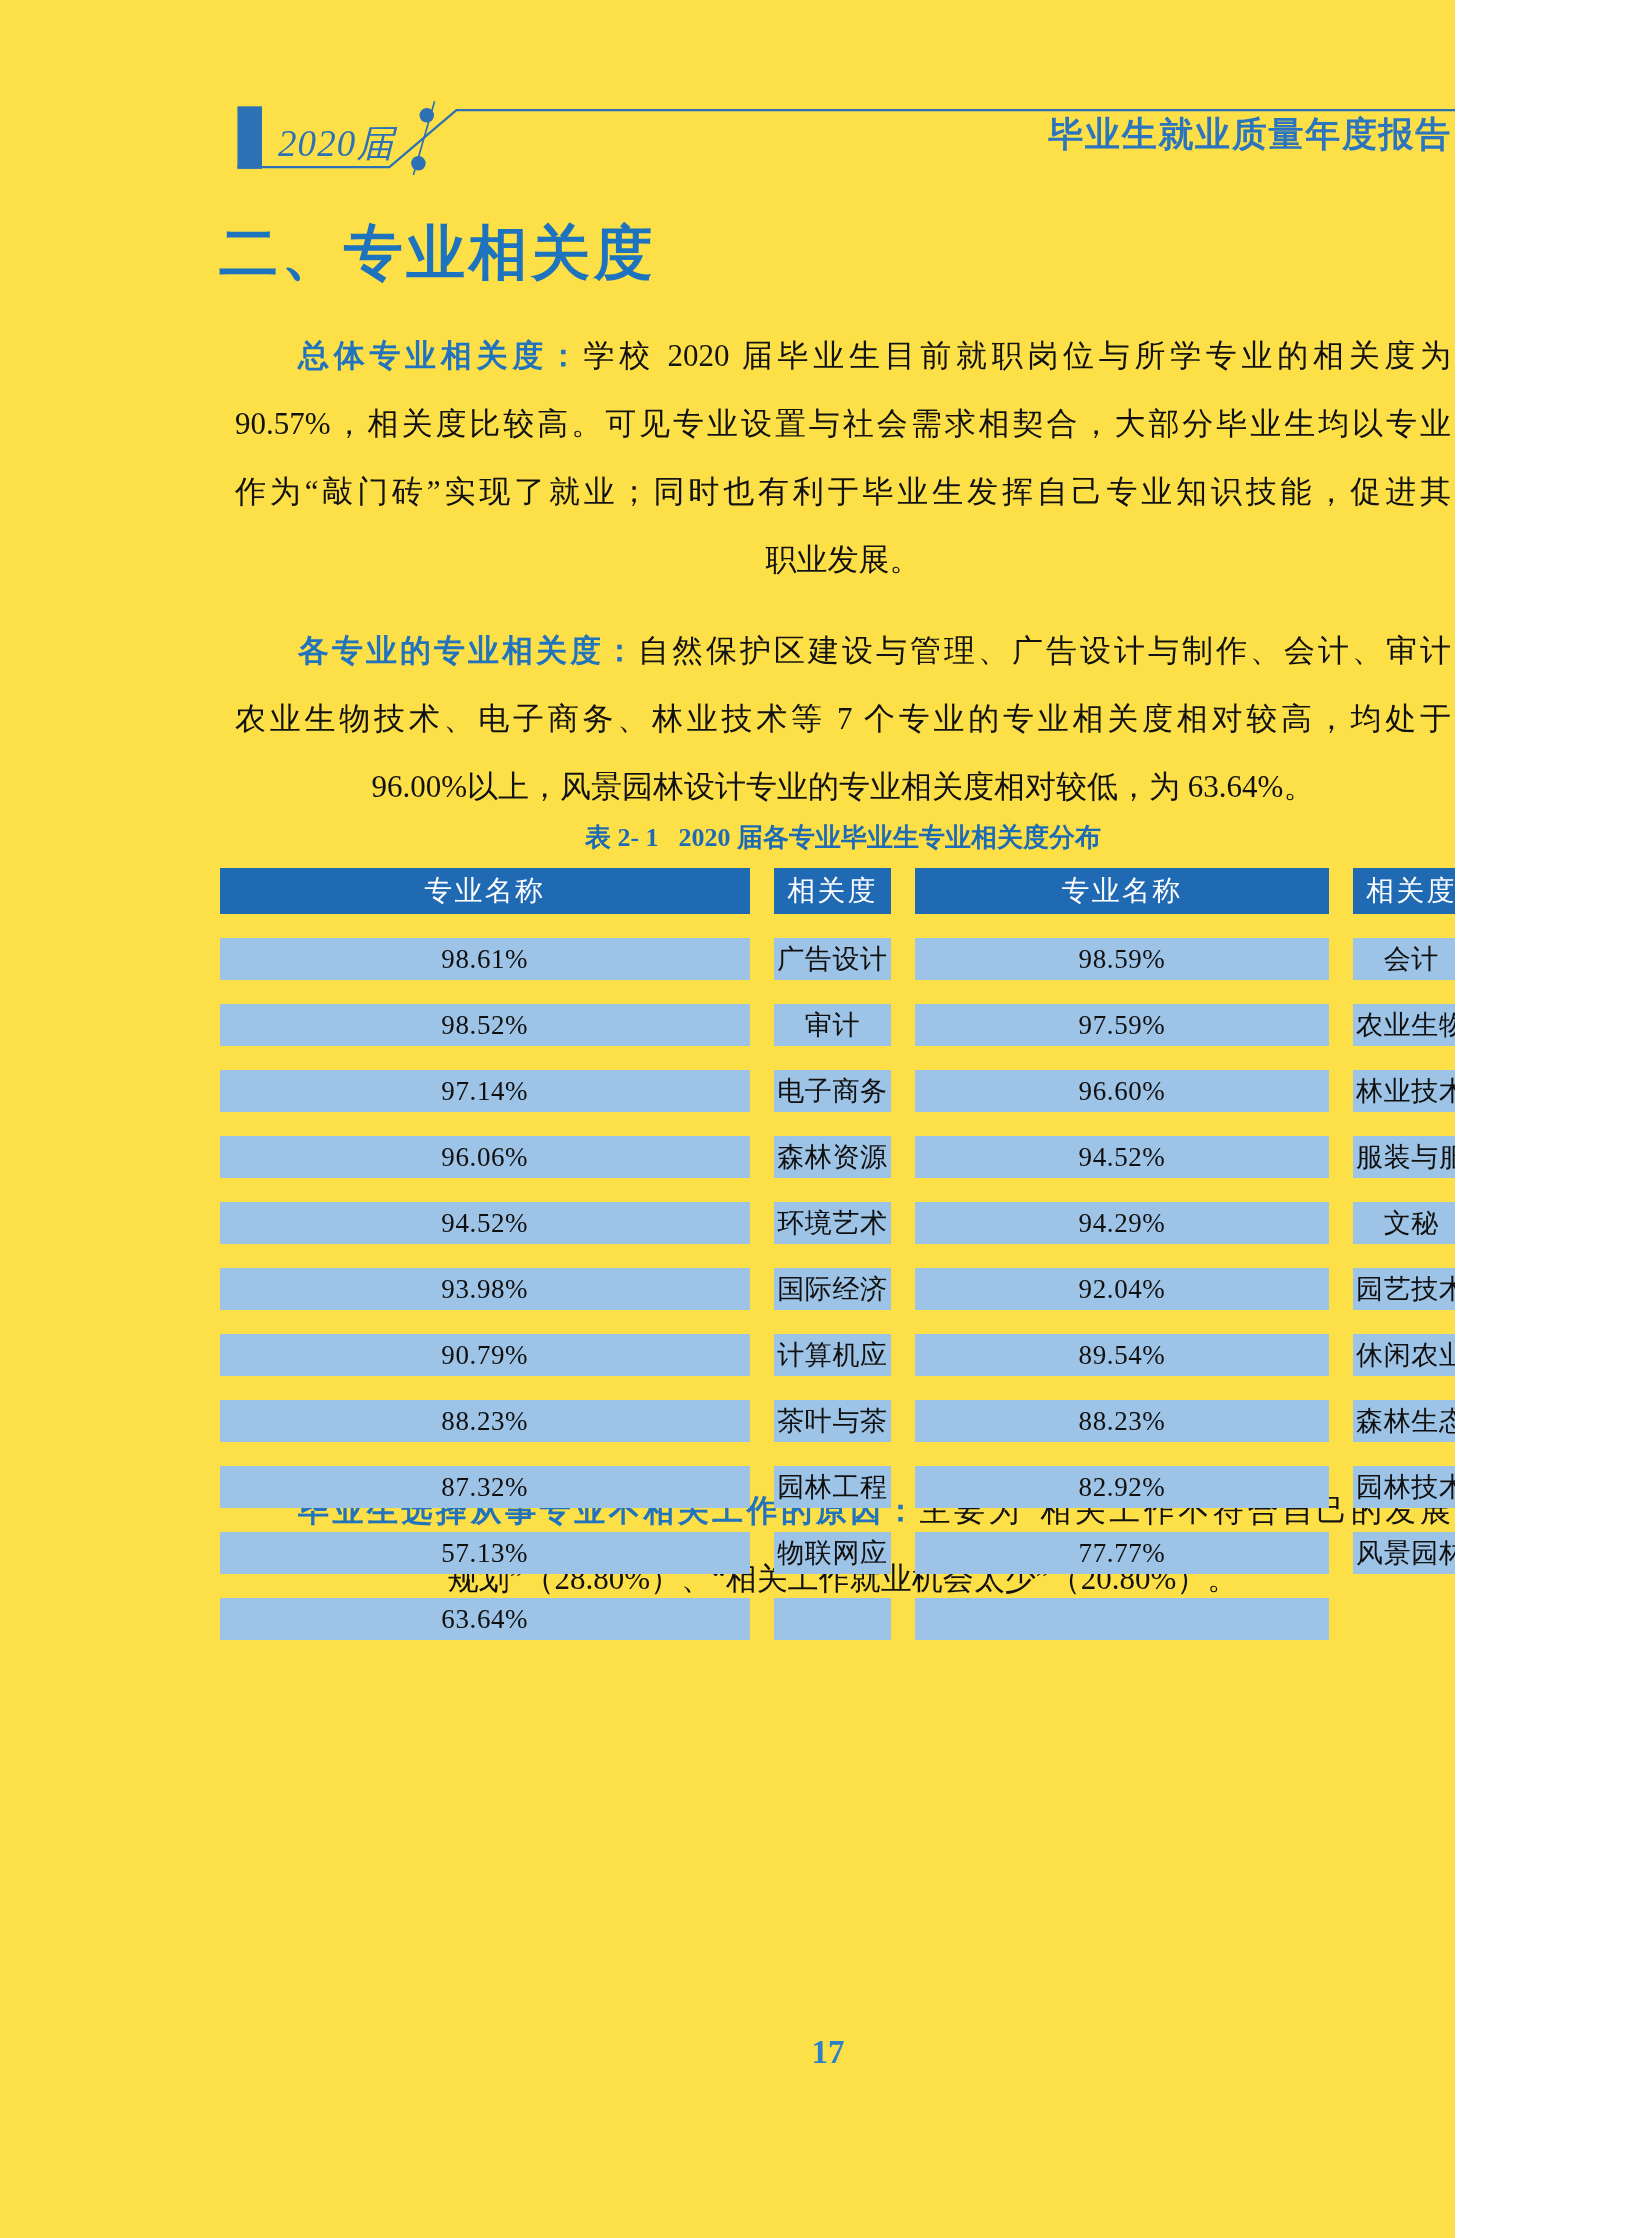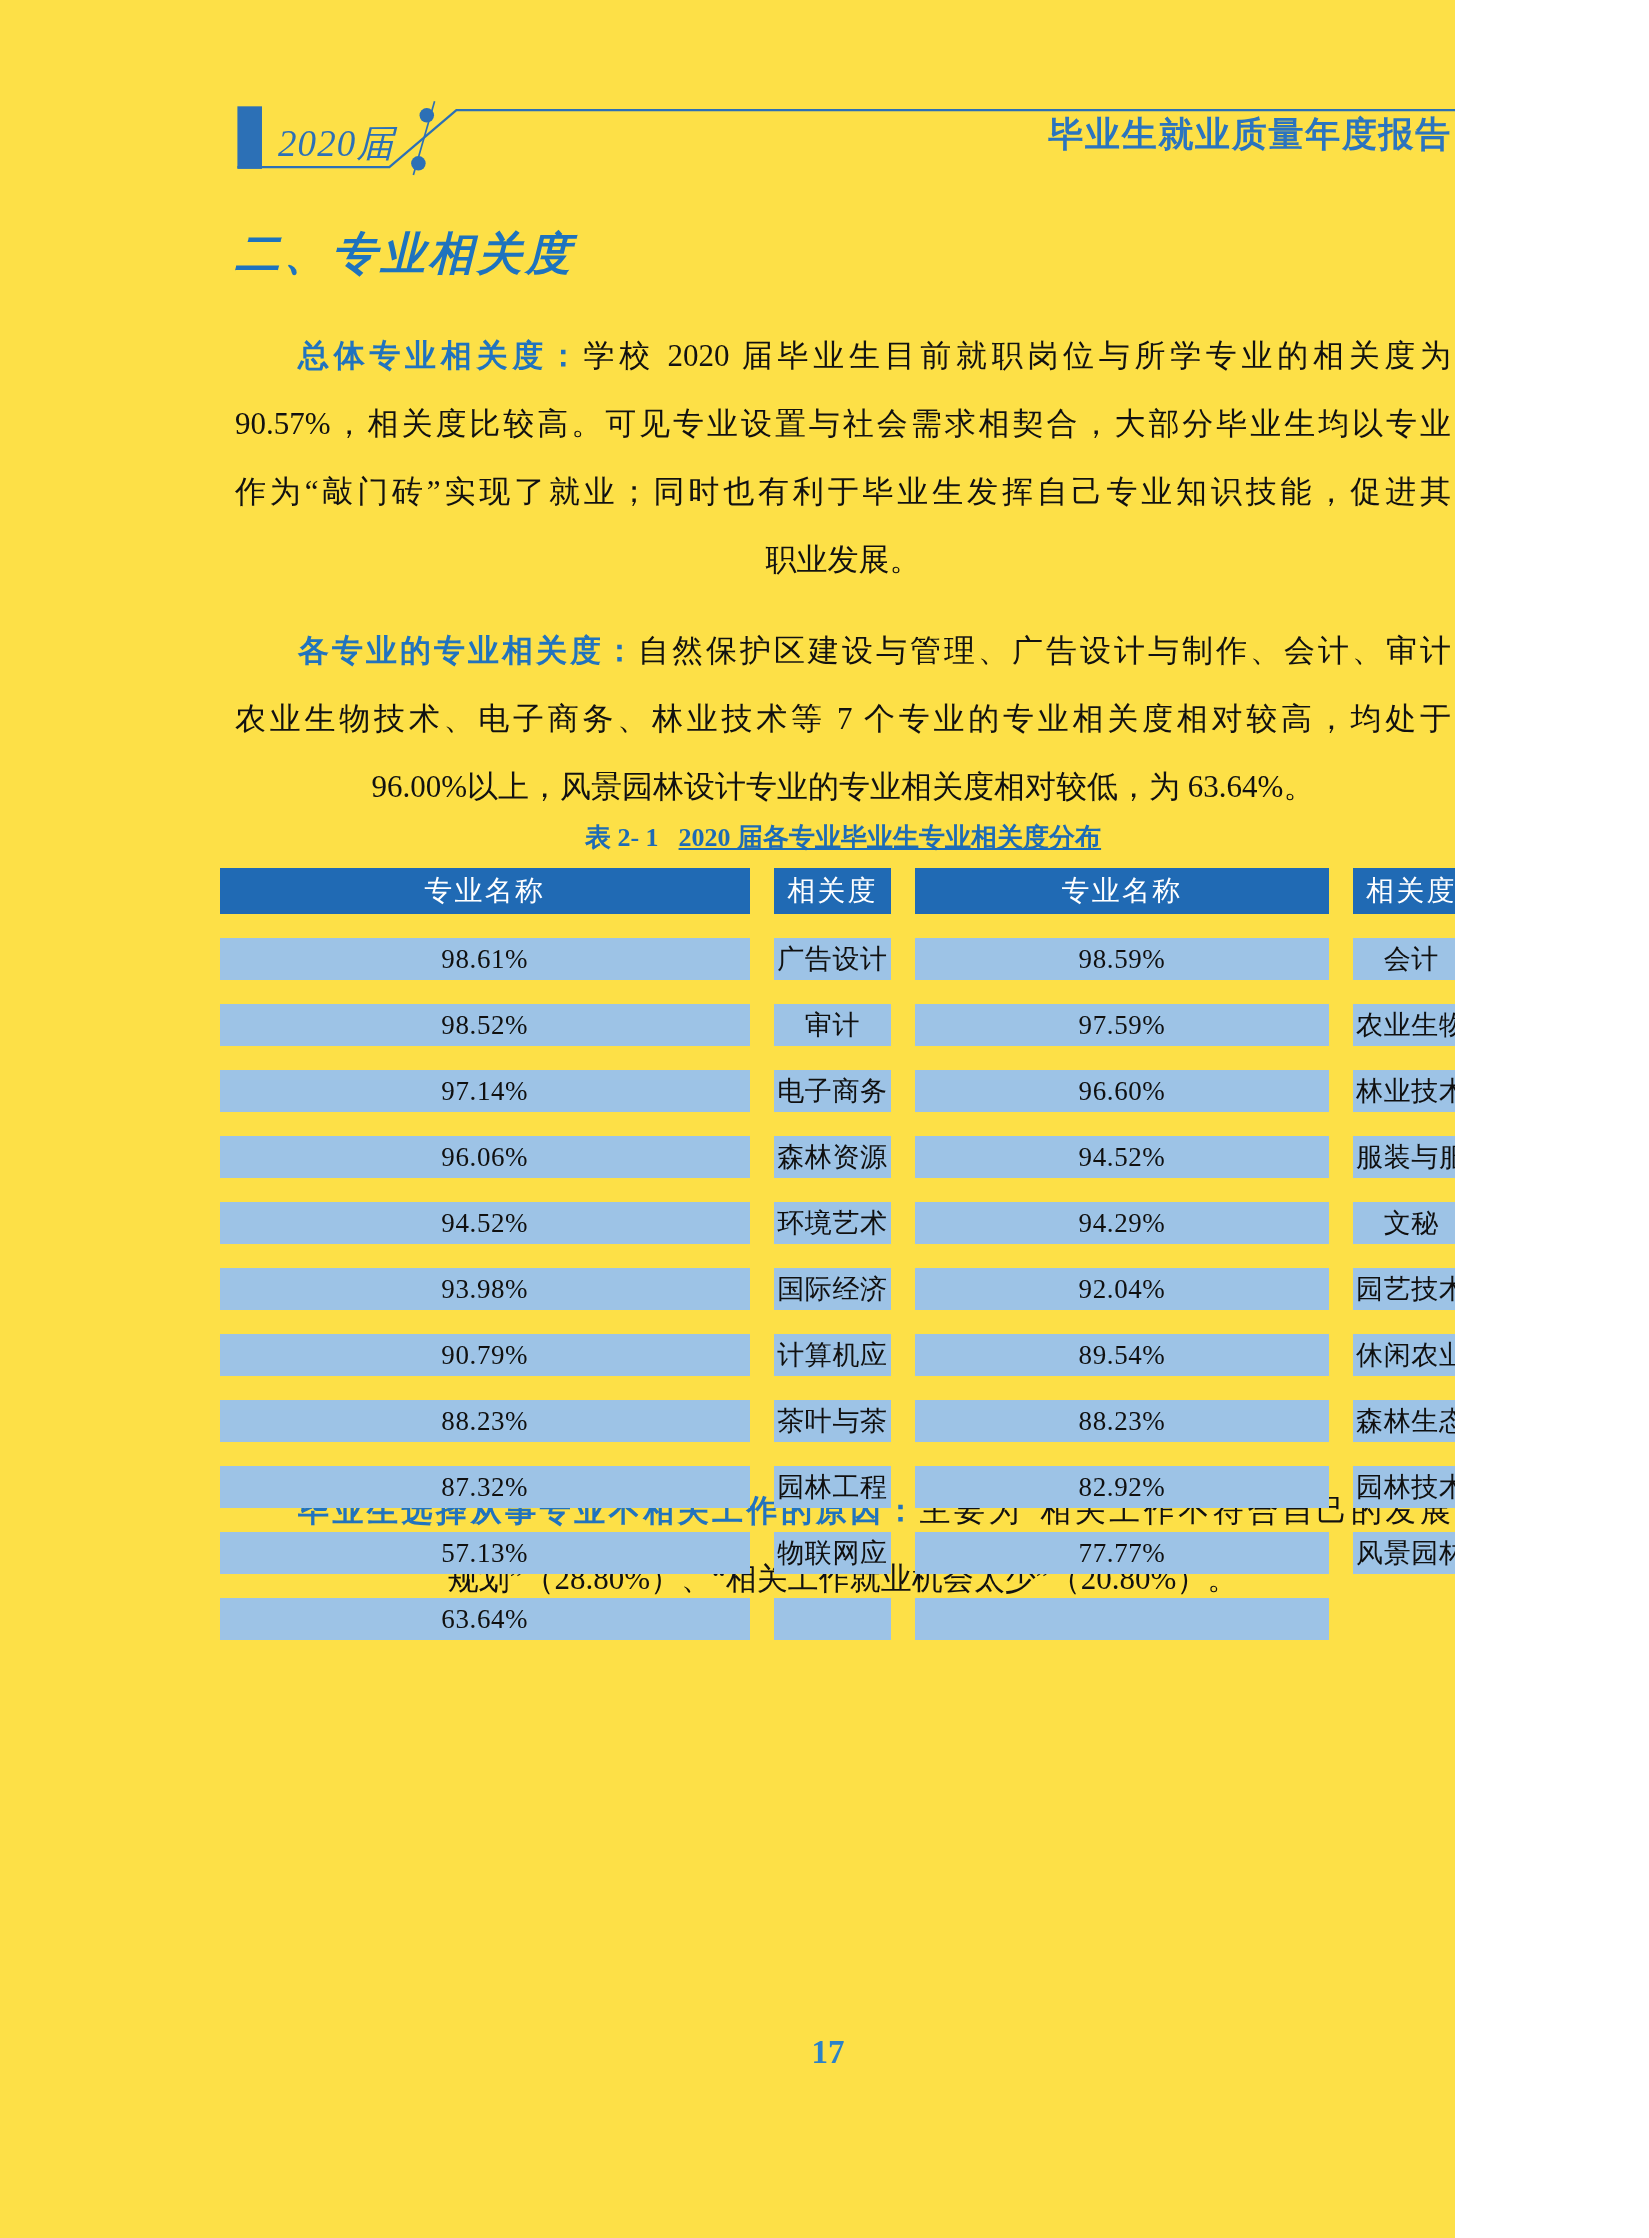--- a/index.html
+++ b/index.html
@@ -22,24 +22,24 @@
   }
   .report-title{
     position:absolute;left:782px;top:114px;width:670px;
     text-align:right;
     font-family:"Liberation Sans","DejaVu Sans",sans-serif;
     font-size:35px;line-height:39px;font-weight:600;
     color:#2B74BE;letter-spacing:1.7px;
   }
   
   .section-title{
-    position:absolute;left:235px;top:223px;width:1216px;
+    position:absolute;left:219px;top:223px;width:1216px;
     font-family:"Liberation Sans","DejaVu Sans",sans-serif;
-    font-weight:900;font-size:45px;line-height:61px;
-    color:#1E73BE;letter-spacing:3.4px;font-style:italic;
+    font-weight:900;font-size:59px;line-height:61px;
+    color:#1E73BE;letter-spacing:3.4px;
   }
   
   .para{position:absolute;left:235px;width:1216px;}
   .p1{top:322px;}
   .p2{top:617px;}
   .p3{top:1477px;}
   .line{
     font-size:31px;line-height:68px;height:68px;
     white-space:nowrap;
     text-align:center;
@@ -50,21 +50,21 @@
     text-align-last:justify;
   }
   .line.indent{padding-left:63px;}
   .lead{color:#2173BE;font-weight:700;}
   
   .table-caption{
     position:absolute;left:235px;top:820px;width:1216px;height:36px;
     text-align:center;font-weight:700;font-size:26px;line-height:36px;
     color:#1E6BB5;
   }
-  .table-caption .cap-title{margin-left:20px;text-decoration:underline;}
+  .table-caption .cap-title{margin-left:20px;}
   
   .rel-table{
     position:absolute;left:220px;top:868px;width:1250px;
     display:grid;
     grid-template-columns:979fr 218fr 764fr 217fr;
     grid-template-rows:46px;
     grid-auto-rows:42px;
     column-gap:10.6px;row-gap:9px;gap:24px;
   }
   .cell{

